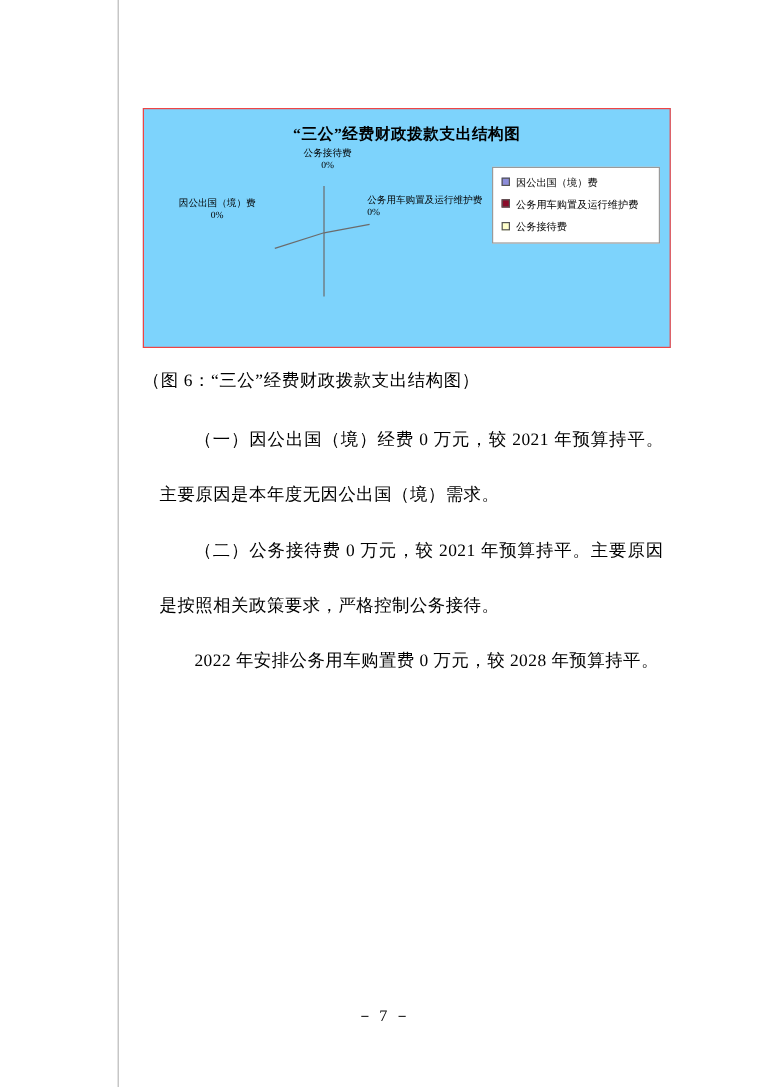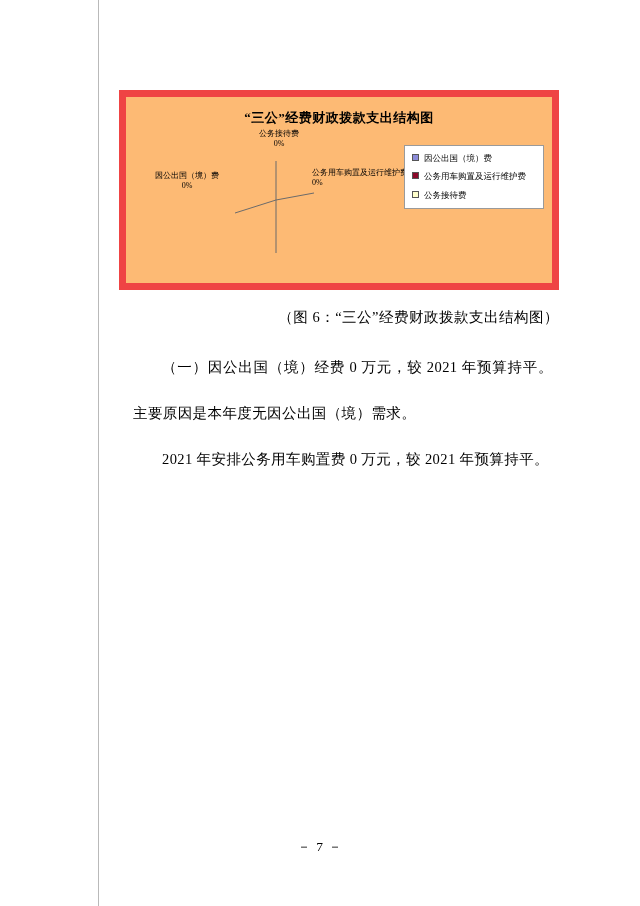--- a/index.html
+++ b/index.html
@@ -31,23 +31,23 @@
     background: #b9b9b9;
   }
 
   
   .figure {
     position: absolute;
     left: 119px;
     top: 90px;
     width: 440px;
     height: 200px;
-    border: 7px solid #ef4444;
-    box-sizing: border-box;
-    background: #fdba74;
+    border: 1px solid #ef4444;
+    box-sizing: border-box;
+    background: #7dd3fc;
   }
   .figure-title {
     text-align: center;
     font-size: 13px;
     font-weight: bold;
     margin-top: 12px;
     letter-spacing: 0.5px;
     font-family: "Liberation Serif", "DejaVu Serif", serif;
   }
   .chart-area {
@@ -118,21 +118,21 @@
     box-sizing: border-box;
   }
   .legend-label { flex: 1 1 auto; }
 
   
   .caption {
     position: absolute;
     left: 119px;
     top: 308px;
     width: 440px;
-    text-align: right;
+    text-align: left;
     font-size: 14.5px;
     letter-spacing: 0.5px;
   }
   .body-text {
     position: absolute;
     left: 133px;
     top: 344px;
     width: 420px;
     font-size: 14.5px;
     line-height: 46px;
@@ -205,18 +205,19 @@
         <span class="swatch" style="background:#ffffcc"></span>
         <span class="legend-label">公务接待费</span>
       </div>
     </div>
   </div>
 
   <div class="caption">（图 6：“三公”经费财政拨款支出结构图）</div>
 
   <div class="body-text">
     <p class="para">（一）因公出国（境）经费 0 万元，较 2021 年预算持平。主要原因是本年度无因公出国（境）需求。</p>
-    <p class="para">2021 年安排公务用车购置费 0 万元，较 2021 年预算持平。</p>
+    <p class="para">（二）公务接待费 0 万元，较 2021 年预算持平。主要原因是按照相关政策要求，严格控制公务接待。</p>
+    <p class="para">2022 年安排公务用车购置费 0 万元，较 2028 年预算持平。</p>
   </div>
 
   <div class="page-number">－ 7 －</div>
 
 </div>
 
 </body></html>

